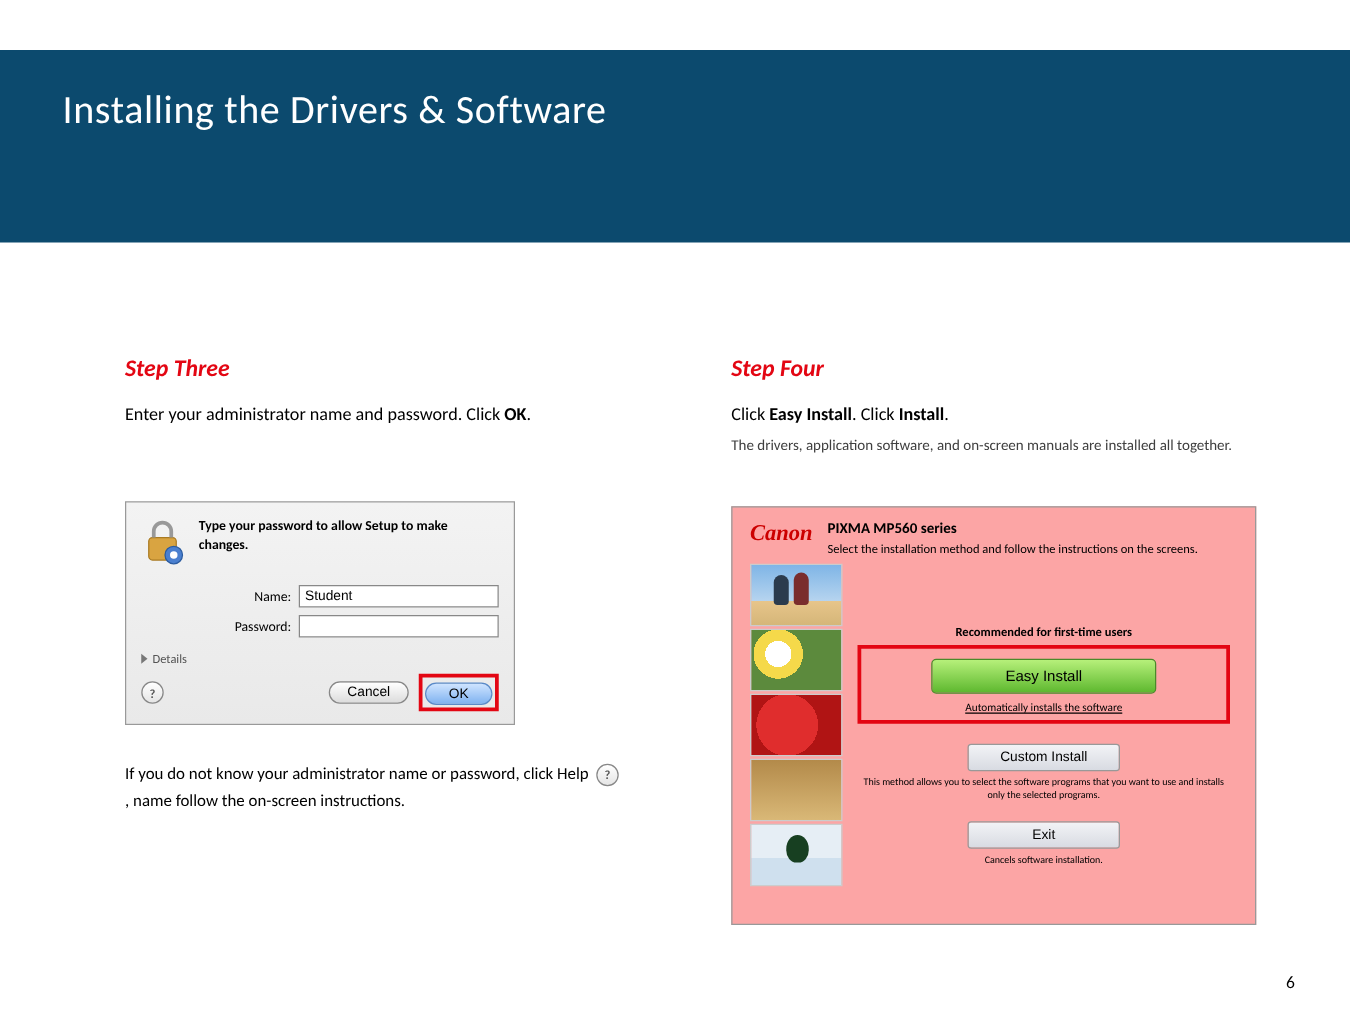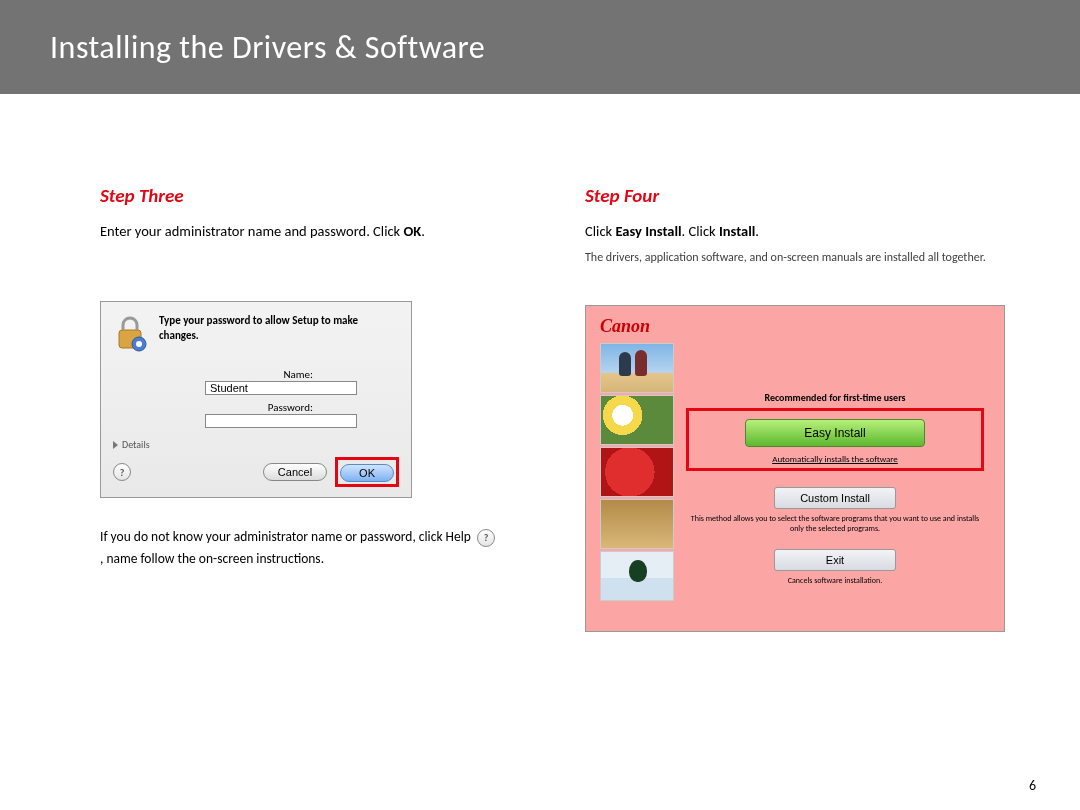--- a/index.html
+++ b/index.html
@@ -1,30 +1,30 @@
 <!DOCTYPE html>
 <html><head>
 <meta charset="utf-8">
 <style>
   * { margin:0; padding:0; box-sizing:border-box; }
   body { font-family:"Calibri","Segoe UI",sans-serif; width:1080px; height:810px; background:#fff; position:relative; }
-  .header { background:#737373; height:94px; padding:28px 50px 0 50px; }
+  .header { background:#0c4a6e; height:154px; padding:28px 50px 0 50px;margin-top:40px; }
   .header h1 { color:#fff; font-size:32px; font-weight:400; letter-spacing:0.5px; }
   .content { display:flex; padding:90px 50px 0 100px; gap:40px; }
   .col { flex:1; }
   .step-title { color:#e30613; font-style:italic; font-weight:700; font-size:19px; margin-bottom:14px; }
   .step-instr { font-size:14.5px; line-height:1.4; margin-bottom:8px; }
   .step-sub { font-size:12px; color:#404040; line-height:1.35; }
   .dialog-auth { margin-top:60px; border:1px solid #999; background:linear-gradient(#f3f3f3,#e9e9e9); width:312px; padding:12px 12px 10px 12px; position:relative; }
   .auth-top { display:flex; align-items:flex-start; gap:10px; margin-bottom:14px; }
   .lock-icon { width:36px; height:40px; position:relative; flex-shrink:0; }
   .lock-icon svg { width:36px; height:40px; }
   .auth-msg { font-size:11px; font-weight:700; line-height:1.3; }
   .auth-form { margin:0 0 10px 50px; }
-  .auth-row { display:flex; align-items:center; margin-bottom:6px;flex-direction:column; }
+  .auth-row { display:flex; align-items:center; margin-bottom:6px; }
   .auth-row label { width:70px; text-align:right; font-size:11px; margin-right:6px; }
   .auth-row input { flex:1; height:18px; border:1px solid #888; padding:0 4px; font-size:11px; background:#fff; }
   .details-row { font-size:10px; color:#555; display:flex; align-items:center; gap:4px; margin-bottom:6px; }
   .tri { display:inline-block; width:0; height:0; border-top:4px solid transparent; border-bottom:4px solid transparent; border-left:5px solid #777; }
   .auth-foot { display:flex; align-items:center; }
   .help-circ { width:18px; height:18px; border:1px solid #888; border-radius:50%; display:flex; align-items:center; justify-content:center; font-size:10px; color:#555; background:linear-gradient(#fff,#e5e5e5); font-weight:700; }
   .btn-group { margin-left:auto; display:flex; gap:8px; align-items:center; }
   .mac-btn { font-size:11px; padding:2px 14px; border:1px solid #888; border-radius:11px; background:linear-gradient(#fff,#dcdcdc); }
   .ok-wrap { border:3px solid #e30613; padding:2px; }
   .ok-wrap .mac-btn { background:linear-gradient(#cfe4ff,#7fb2f0); border-color:#5a8ac8; padding:2px 18px; }
@@ -117,20 +117,24 @@
   <div class="col">
     <div class="step-title">Step Four</div>
     <div class="step-instr">
       <span>Click </span><b>Easy Install</b><span>. Click </span><b>Install</b><span>.</span>
     </div>
     <div class="step-sub">The drivers, application software, and on-screen manuals are installed all together.</div>
 
     <div class="installer">
       <div class="installer-head">
         <div class="canon-logo">Canon</div>
+        <div class="prod-block">
+          <div class="prod-name">PIXMA MP560 series</div>
+          <div class="prod-sub">Select the installation method and follow the instructions on the screens.</div>
+        </div>
       </div>
       <div class="installer-body">
         <div class="side-thumbs">
           <div class="thumb sky"></div>
           <div class="thumb flower"></div>
           <div class="thumb fruit"></div>
           <div class="thumb dog"></div>
           <div class="thumb tree"></div>
         </div>
         <div class="install-main">

